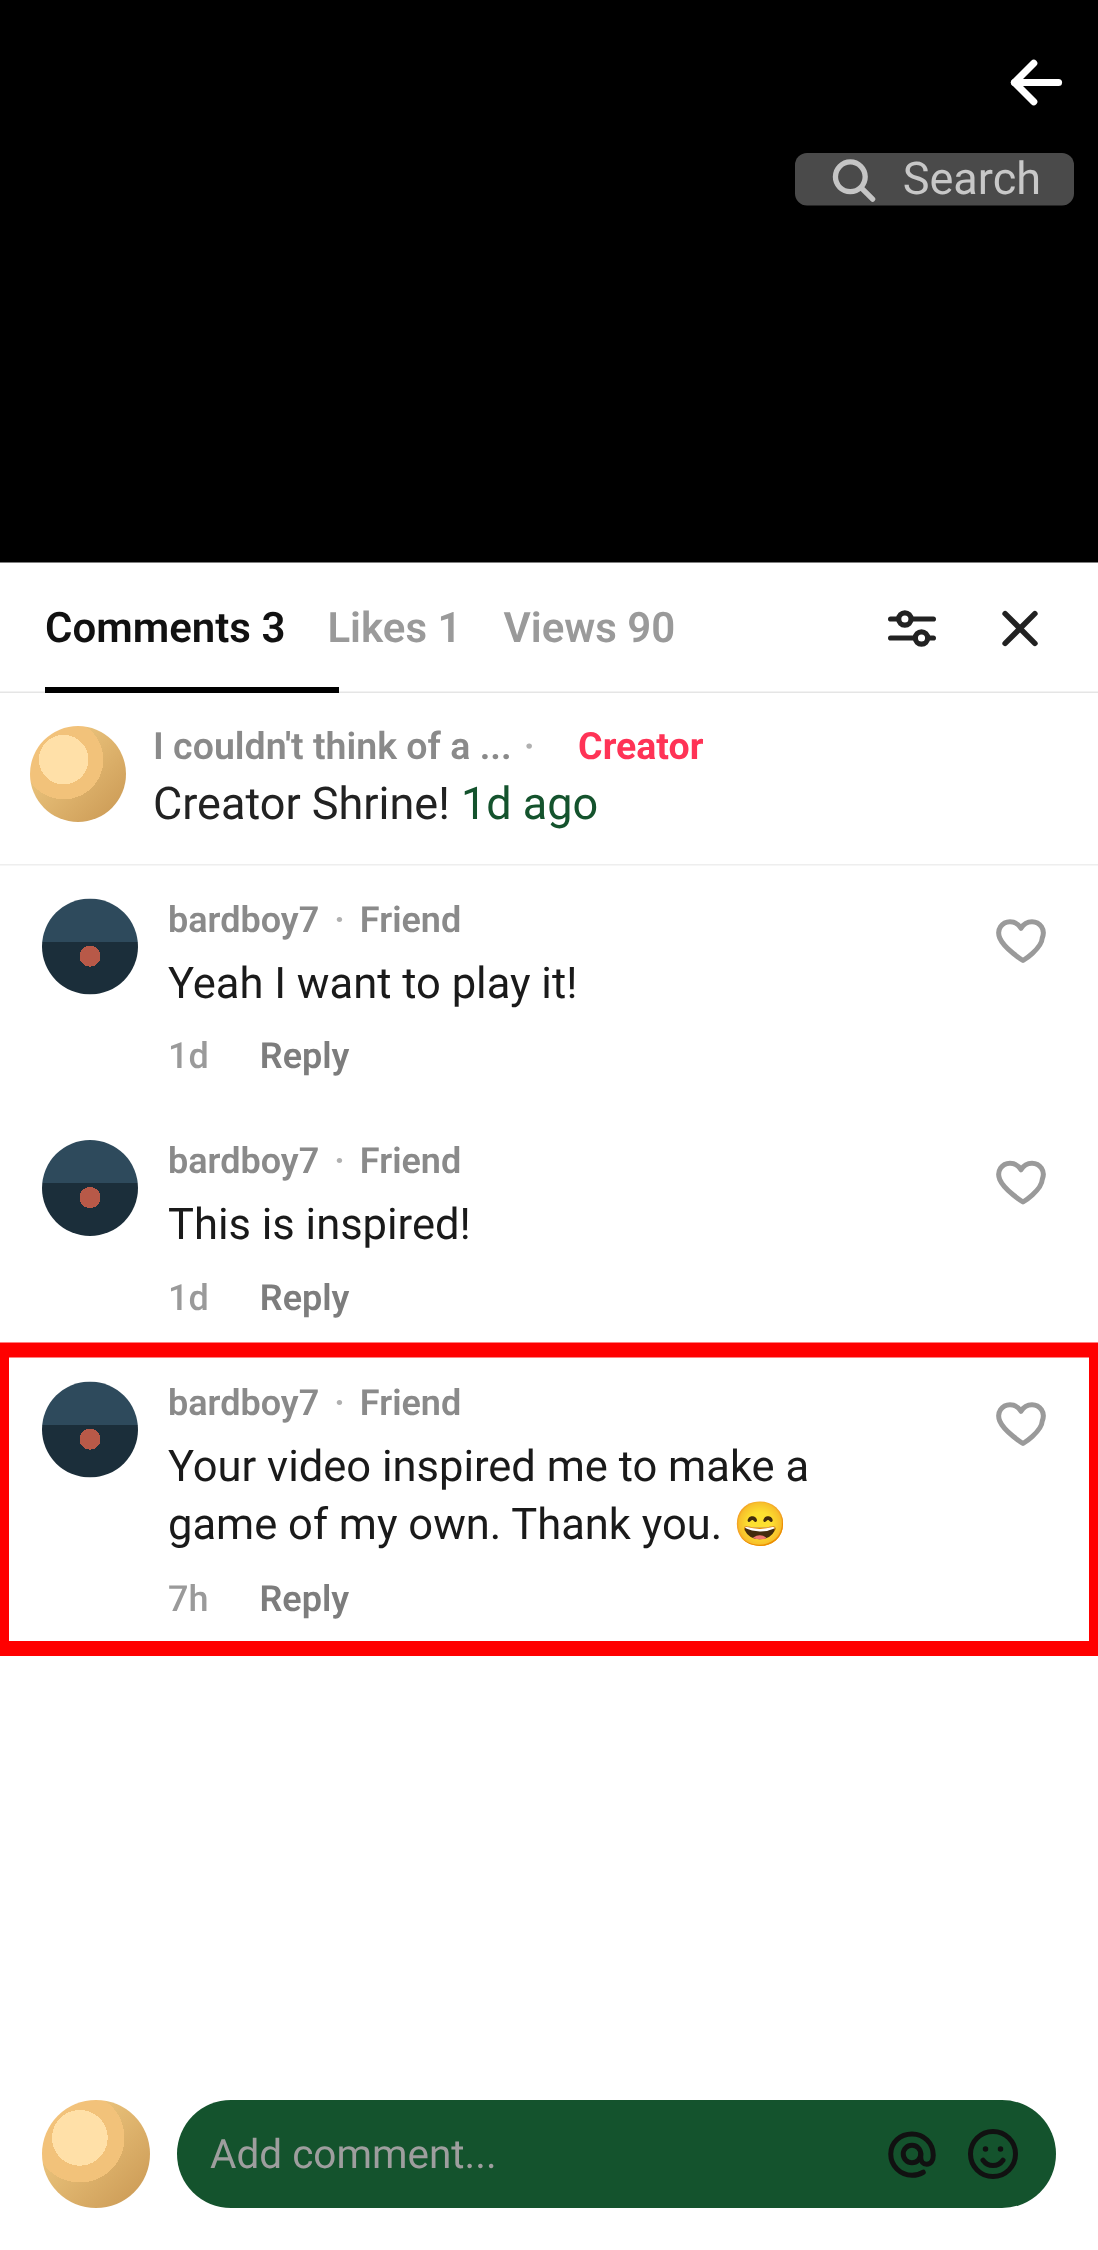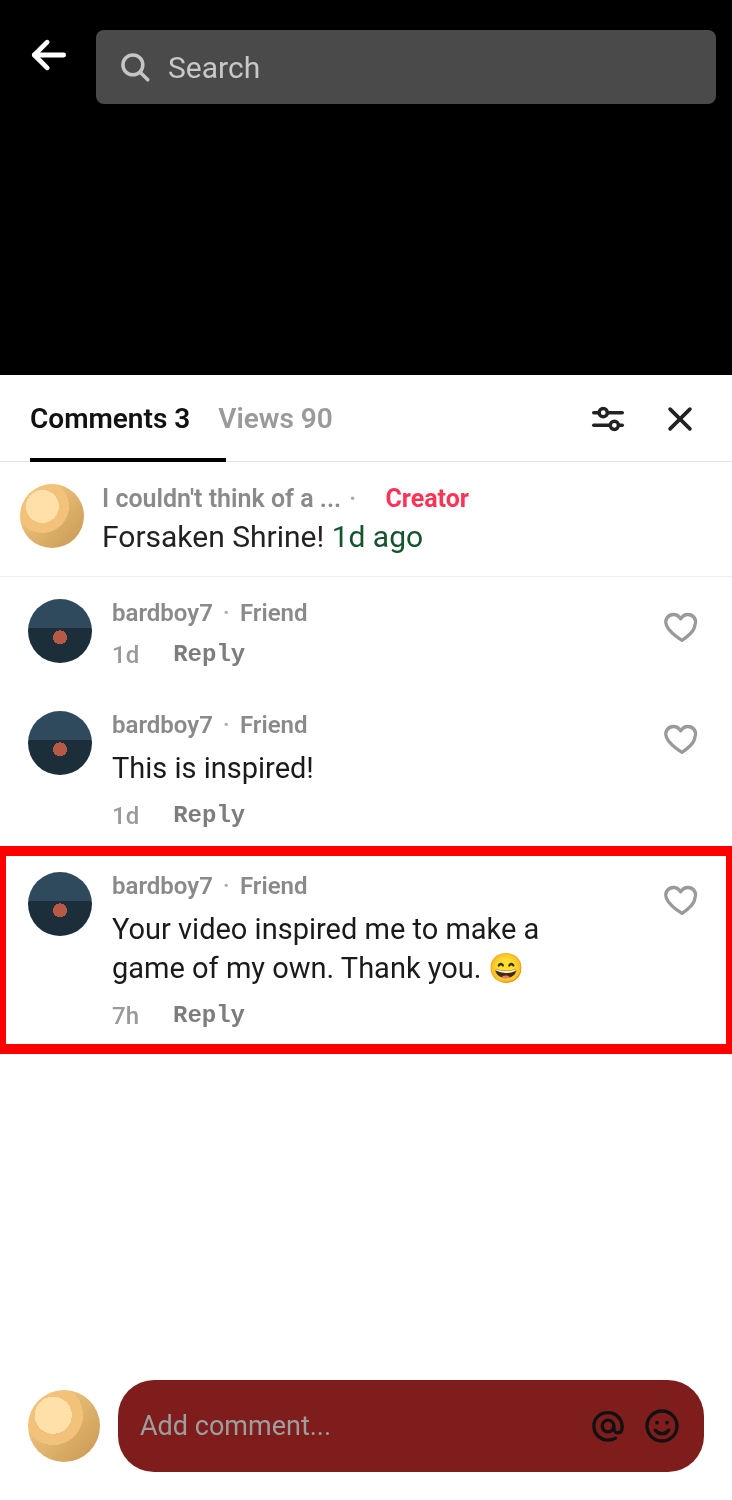--- a/index.html
+++ b/index.html
@@ -1,21 +1,21 @@
 <!DOCTYPE html>
 <html><head>
 <meta charset="utf-8">
 <style>
   * { box-sizing: border-box; margin: 0; padding: 0; }
   html, body { width: 732px; height: 1500px; font-family: -apple-system, BlinkMacSystemFont, "Segoe UI", Roboto, Helvetica, Arial, sans-serif; background: #fff; overflow: hidden; }
   .screen { width: 732px; height: 1500px; display: flex; flex-direction: column; }
 
   
   .video-area { background: #000; height: 375px; position: relative; }
-  .top-bar { display: flex; align-items: flex-start; padding: 30px 16px 0 24px; gap: 22px; }
+  .top-bar { display: flex; align-items: flex-end; padding: 30px 16px 0 24px; gap: 22px; flex-direction: column; }
   .back-btn { width: 50px; height: 50px; display:flex; align-items:center; justify-content:center; cursor:pointer; }
   .back-btn svg { stroke: #fff; }
   .search-field { flex:1; height: 74px; background: #4a4a4a; border-radius: 8px; display:flex; align-items:center; padding: 0 22px; gap: 16px; }
   .search-field svg { stroke:#c5c5c5; }
   .search-placeholder { color:#c8c8c8; font-size: 30px; }
 
   
   .sheet { flex:1; background:#fff; border-top-left-radius: 22px; border-top-right-radius: 22px; margin-top:-6px; display:flex; flex-direction:column; overflow:hidden; }
 
   .tab-row { display:flex; align-items:center; padding: 28px 30px 0 30px; gap: 28px; border-bottom:1px solid #e5e5e5; position:relative; }
@@ -33,28 +33,28 @@
   .pinned-title { font-size:30px; color:#222; margin-top:6px; }
   .pinned-title .ago { color:#14532d; }
 
   
   .comments { flex:1; overflow-y:auto; }
   .comment { display:flex; padding: 22px 28px 20px 28px; gap: 20px; position:relative; }
   .comment .body { flex:1; min-width:0; }
   .comment .meta { font-size:24px; color:#8a8a8a; font-weight:600; display:flex; gap:10px; }
   .comment .text { font-size:29px; color:#1a1a1a; margin-top:10px; line-height:1.35; max-width: 480px; }
   .comment .foot { font-size:24px; color:#9a9a9a; margin-top:14px; display:flex; gap:34px; font-weight:500; }
-  .comment .foot .reply { font-weight:600; color:#7d7d7d; cursor:pointer;font-family:Liberation Mono, monospace; }
+  .comment .foot .reply { font-weight:600; color:#7d7d7d; cursor:pointer; }
   .comment .like { position:absolute; right:30px; top:30px; cursor:pointer; }
   .comment.highlighted { outline: 10px solid #ff0000; outline-offset:-6px; }
 
   
   .composer { display:flex; align-items:center; gap:18px; padding: 16px 28px 28px 28px; }
   .composer .avatar { width:72px; height:72px; }
-  .compose-field { flex:1; height:92px; background:#7f1d1d; border-radius:36px; display:flex; align-items:center; padding:0 22px; gap:14px; }
+  .compose-field { flex:1; height:72px; background:#14532d; border-radius:36px; display:flex; align-items:center; padding:0 22px; gap:14px; }
   .compose-placeholder { flex:1; color:#9e9e9e; font-size:27px; }
 
   
   .av-creator { background: radial-gradient(circle at 35% 35%, #ffe0a8 0 28%, #f2c27a 28% 45%, transparent 45%), linear-gradient(135deg, #f6d38b, #c99752); }
   .av-bard { background: radial-gradient(circle at 50% 60%, #b85948 0 14%, transparent 14%), linear-gradient(180deg, #2e4a5c 0 45%, #1b2e3a 45% 100%); }
 
   .sep-dot { color:#b0b0b0; }
 </style>
 </head>
 <body>
@@ -77,20 +77,23 @@
         <span class="search-placeholder">Search</span>
       </div>
     </div>
   </div>
 
   <div class="sheet">
 
     <div class="tab-row">
       <div class="tab active">
         <span>Comments</span> <span>3</span>
+      </div>
+      <div class="tab">
+        <span>Likes</span> <span>1</span>
       </div>
       <div class="tab">
         <span>Views</span> <span>90</span>
       </div>
       <div class="tab-spacer"></div>
       <div class="icon-btn">
         <svg width="38" height="38" viewBox="0 0 24 24" fill="none" stroke="#222" stroke-width="2.2" stroke-linecap="round">
             <line x1="3" y1="8" x2="21" y2="8"></line>
             <circle cx="9" cy="8" r="2.6" fill="#fff"></circle>
             <line x1="3" y1="16" x2="21" y2="16"></line>
@@ -108,35 +111,36 @@
 
     <div class="pinned">
       <div class="avatar av-creator"></div>
       <div>
         <div class="meta-line">
           <span>I couldn't think of a ...</span>
           <span class="sep-dot">·</span>
           <span class="creator-badge">Creator</span>
         </div>
         <div class="pinned-title">
-          <span>Forsaken Shrine!</span>
+          <span>Creator Shrine!</span>
           <span class="ago">1d ago</span>
         </div>
       </div>
     </div>
 
     <div class="comments" id="comments-container">
         <div class="comment">
     <div class="avatar av-bard"></div>
     <div class="body">
       <div class="meta">
         <span>bardboy7</span>
         <span class="sep-dot">·</span>
         <span>Friend</span>
       </div>
+      <div class="text">Yeah I want to play it!</div>
       <div class="foot">
         <span>1d</span>
         <span class="reply">Reply</span>
       </div>
     </div>
     <div class="like">
       <svg width="40" height="40" viewBox="0 0 24 24" fill="none" stroke="#9a9a9a" stroke-width="2" stroke-linejoin="round">
               <path d="M12 20s-7.5-4.7-9.3-9C1.3 7.6 3.6 4.5 6.8 4.5c2 0 3.5 1.1 4.4 2.6.9-1.5 2.4-2.6 4.4-2.6 3.2 0 5.5 3.1 4.1 6.5C19.5 15.3 12 20 12 20z"></path>
             </svg>
     </div>

